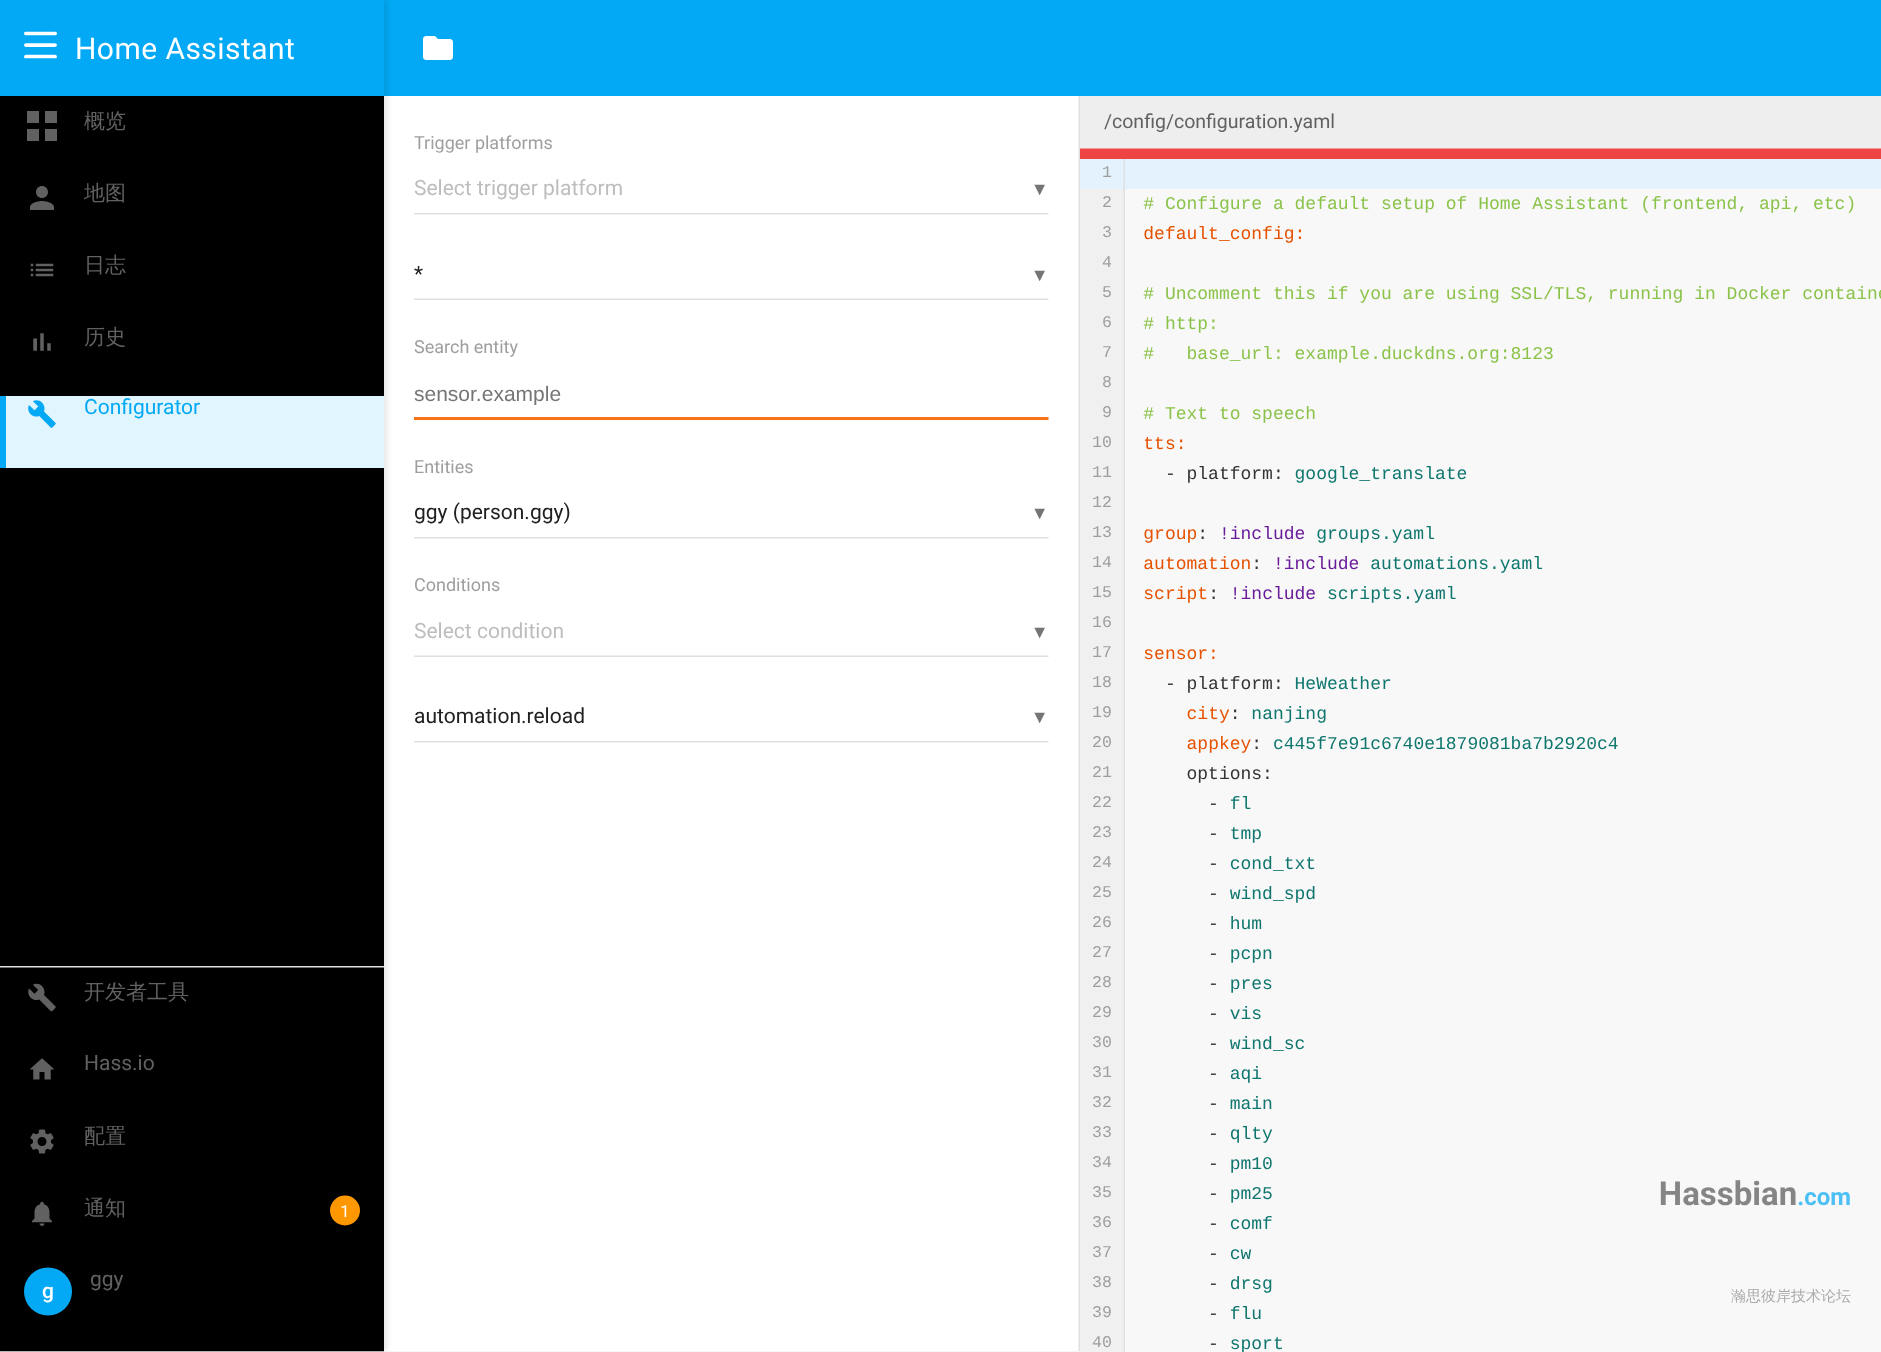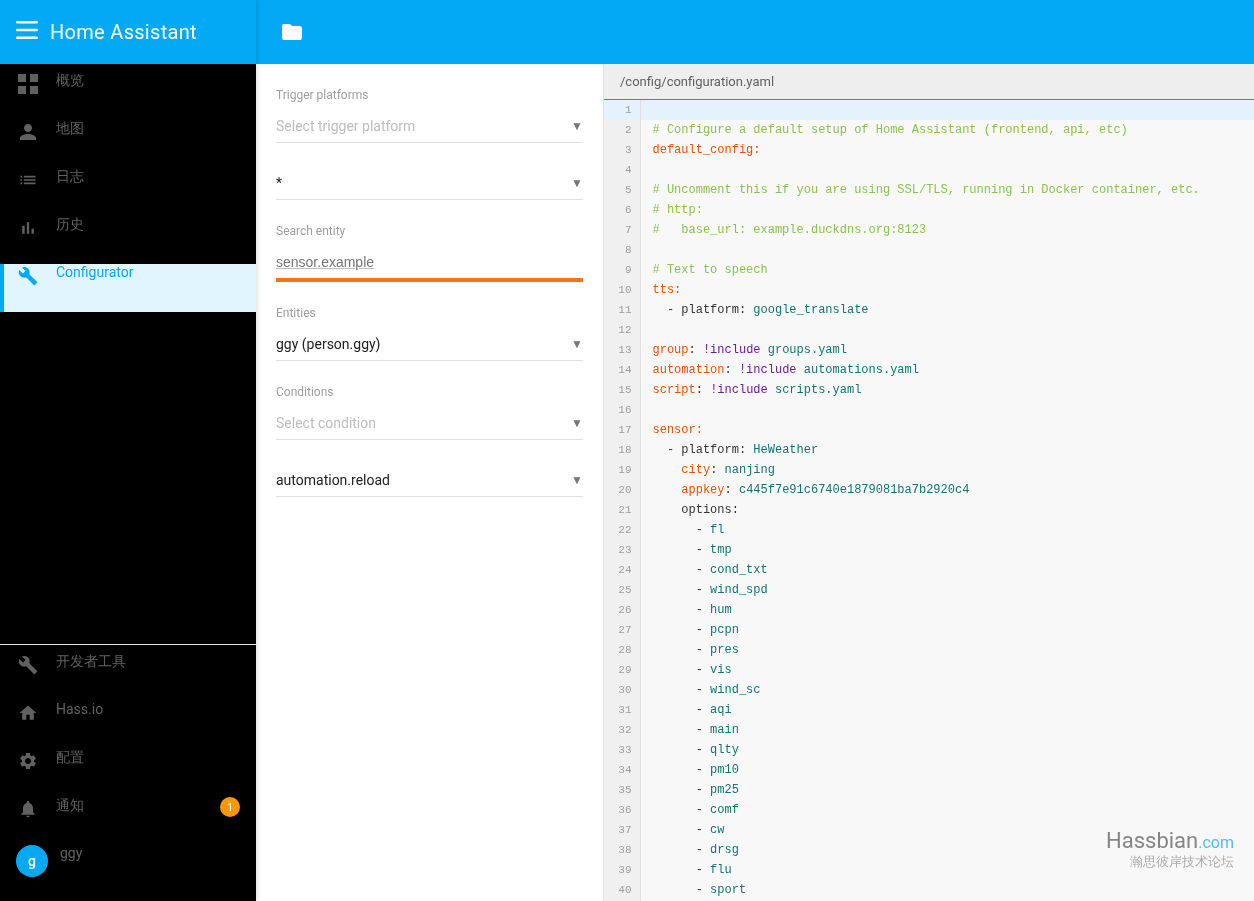--- a/index.html
+++ b/index.html
@@ -130,21 +130,21 @@
     }
 
     .content-area {
       flex: 1;
       display: flex;
       overflow: hidden;
     }
 
     
     .left-panel {
-      width: 348px;
+      width: 464px;
       background: #fff;
       overflow-y: auto;
       padding: 24px 20px;
       border-right: 1px solid #e0e0e0;
       flex-shrink: 0;
     }
     .field-section {
       margin-bottom: 24px;
     }
     .field-label {
@@ -177,43 +177,42 @@
       font-size: 14px;
       color: #bdbdbd;
     }
     .dropdown-arrow {
       color: #757575;
       font-size: 12px;
     }
     .text-input {
       width: 100%;
       border: none;
-      border-bottom: 4px solid #f97316;
+      border-bottom: 2px solid #f97316;
       padding: 8px 0;
       font-size: 14px;
       color: #bdbdbd;
       background: transparent;
       outline: none;
-      text-decoration: underline;
     }
 
     
     .right-panel {
       flex: 1;
       background: #f8f8f8;
       display: flex;
       flex-direction: column;
       overflow: hidden;
     }
     .editor-header {
       background: #eeeeee;
       padding: 10px 16px;
       font-size: 13px;
       color: #616161;
-      border-bottom: 1px solid #ef4444;
+      border-bottom: 7px solid #ef4444;
       flex-shrink: 0;
     }
     .code-editor {
       flex: 1;
       overflow-y: auto;
       overflow-x: auto;
       background: #f8f8f8;
       padding: 0;
     }
     .code-table {
@@ -593,17 +592,17 @@
       <td class="line-content">      - </td>
     </tr>
             </tbody>
         </table>
       </div>
     </div>
   </div>
 </div>
 
 <div class="watermark">
-  <div style="font-size:22px;font-weight:normal;color:#555;">
+  <div style="font-size:22px;font-weight:bold;color:#555;">
     Hassbian<span style="color:#03a9f4;font-size:16px;">.com</span>
   </div>
-  <div style="font-size:13px;color:#888;">瀚思彼岸技术论坛</div>
+  <div style="font-size:10px;color:#888;margin-top:48px;">瀚思彼岸技术论坛</div>
 </div>
 
 </body></html>

